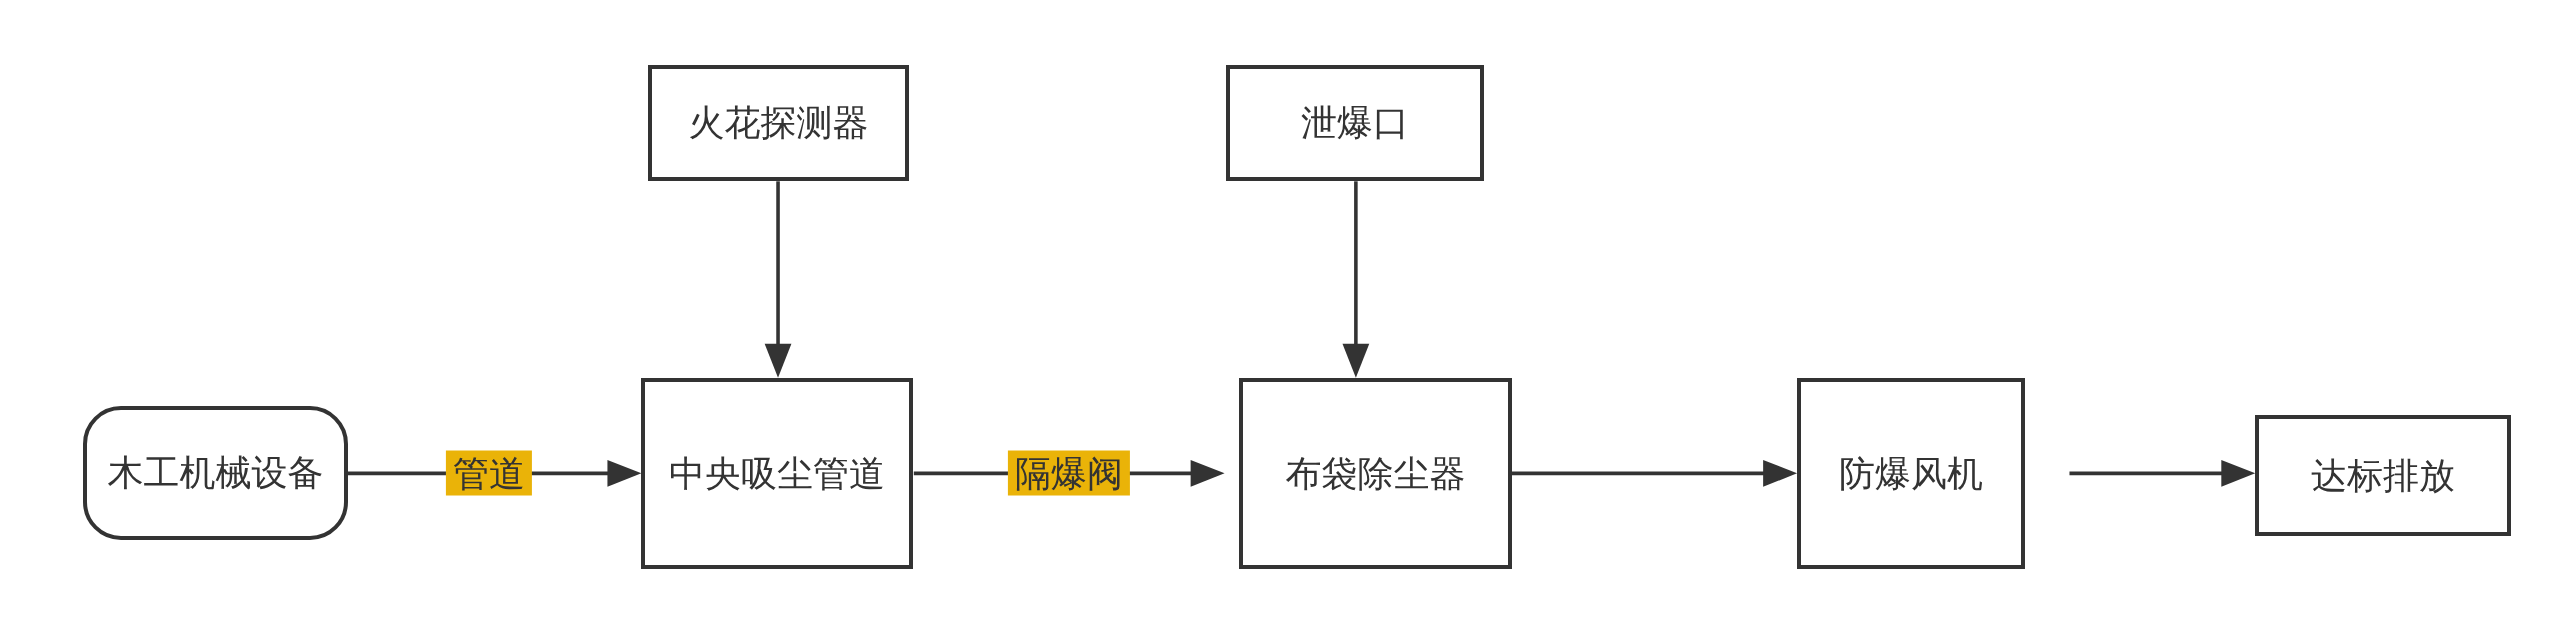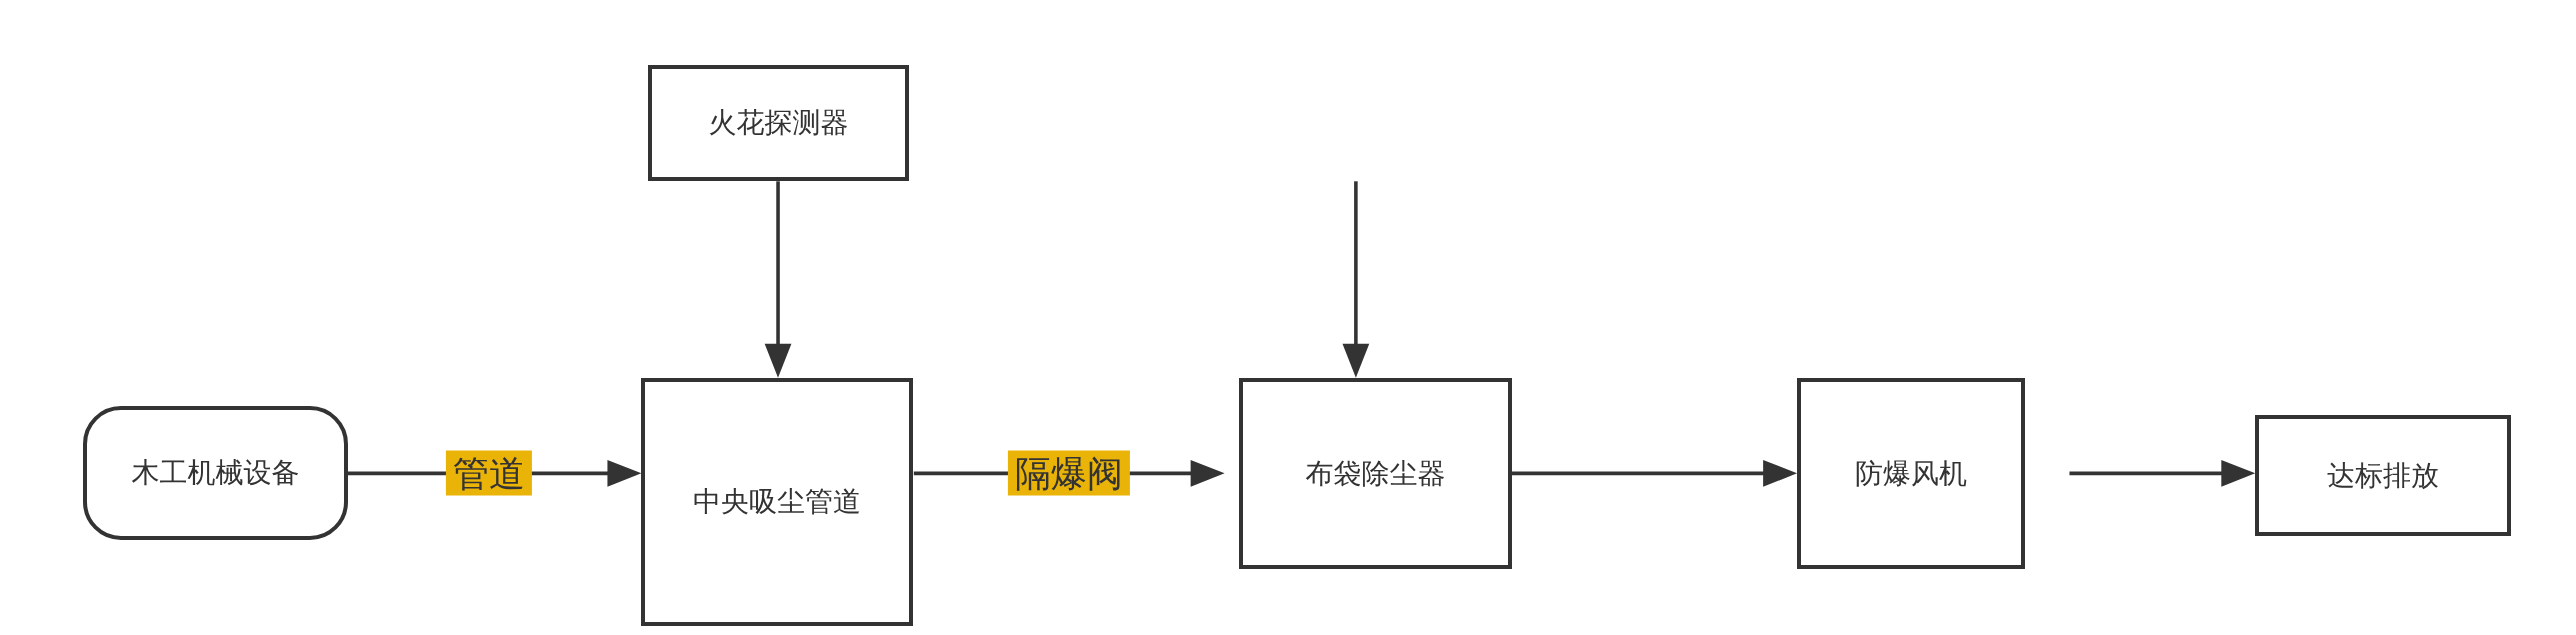--- a/index.html
+++ b/index.html
@@ -24,30 +24,30 @@
   }
   .node {
     position: absolute;
     box-sizing: border-box;
     border: 4.5px solid #333333;
     background: #ffffff;
     color: #333333;
     display: flex;
     align-items: center;
     justify-content: center;
-    font-size: 28px;
+    font-size: 36px;
     line-height: 1;
     white-space: nowrap;
     text-align: center;
   }
   
   #node-woodworking   { left: 67px;   top: 406px; width: 265px; height: 134px; border-radius: 38px; margin-left: 16px; }
   #node-spark         { left: 648px;  top: 65px;  width: 261px; height: 116px; }
   #node-vent          { left: 1226px; top: 65px;  width: 258px; height: 116px; }
-  #node-central-duct  { left: 641px;  top: 378px; width: 272px; height: 248px; }
+  #node-central-duct  { left: 641px;  top: 378px; width: 272px; height: 191px; }
   #node-bag-filter    { left: 1225px; top: 378px; width: 273px; height: 191px; margin-left: 14px; }
   #node-fan           { left: 1797px; top: 378px; width: 228px; height: 191px; }
   #node-discharge     { left: 2255px; top: 415px; width: 256px; height: 121px; }
 
   .edge-label {
     position: absolute;
     transform: translate(-50%, -50%);
     background: #eab308;
     color: #333333;
     font-size: 36px;
@@ -100,20 +100,23 @@
   </svg>
 
   <div class="node" id="node-woodworking">
     <span>木工机械设备</span>
   </div>
 
   <div class="node" id="node-spark">
     <span>火花探测器</span>
   </div>
 
+  <div class="node" id="node-vent">
+    <span>泄爆口</span>
+  </div>
 
   <div class="node" id="node-central-duct">
     <span>中央吸尘管道</span>
   </div>
 
   <div class="node" id="node-bag-filter">
     <span>布袋除尘器</span>
   </div>
 
   <div class="node" id="node-fan">

